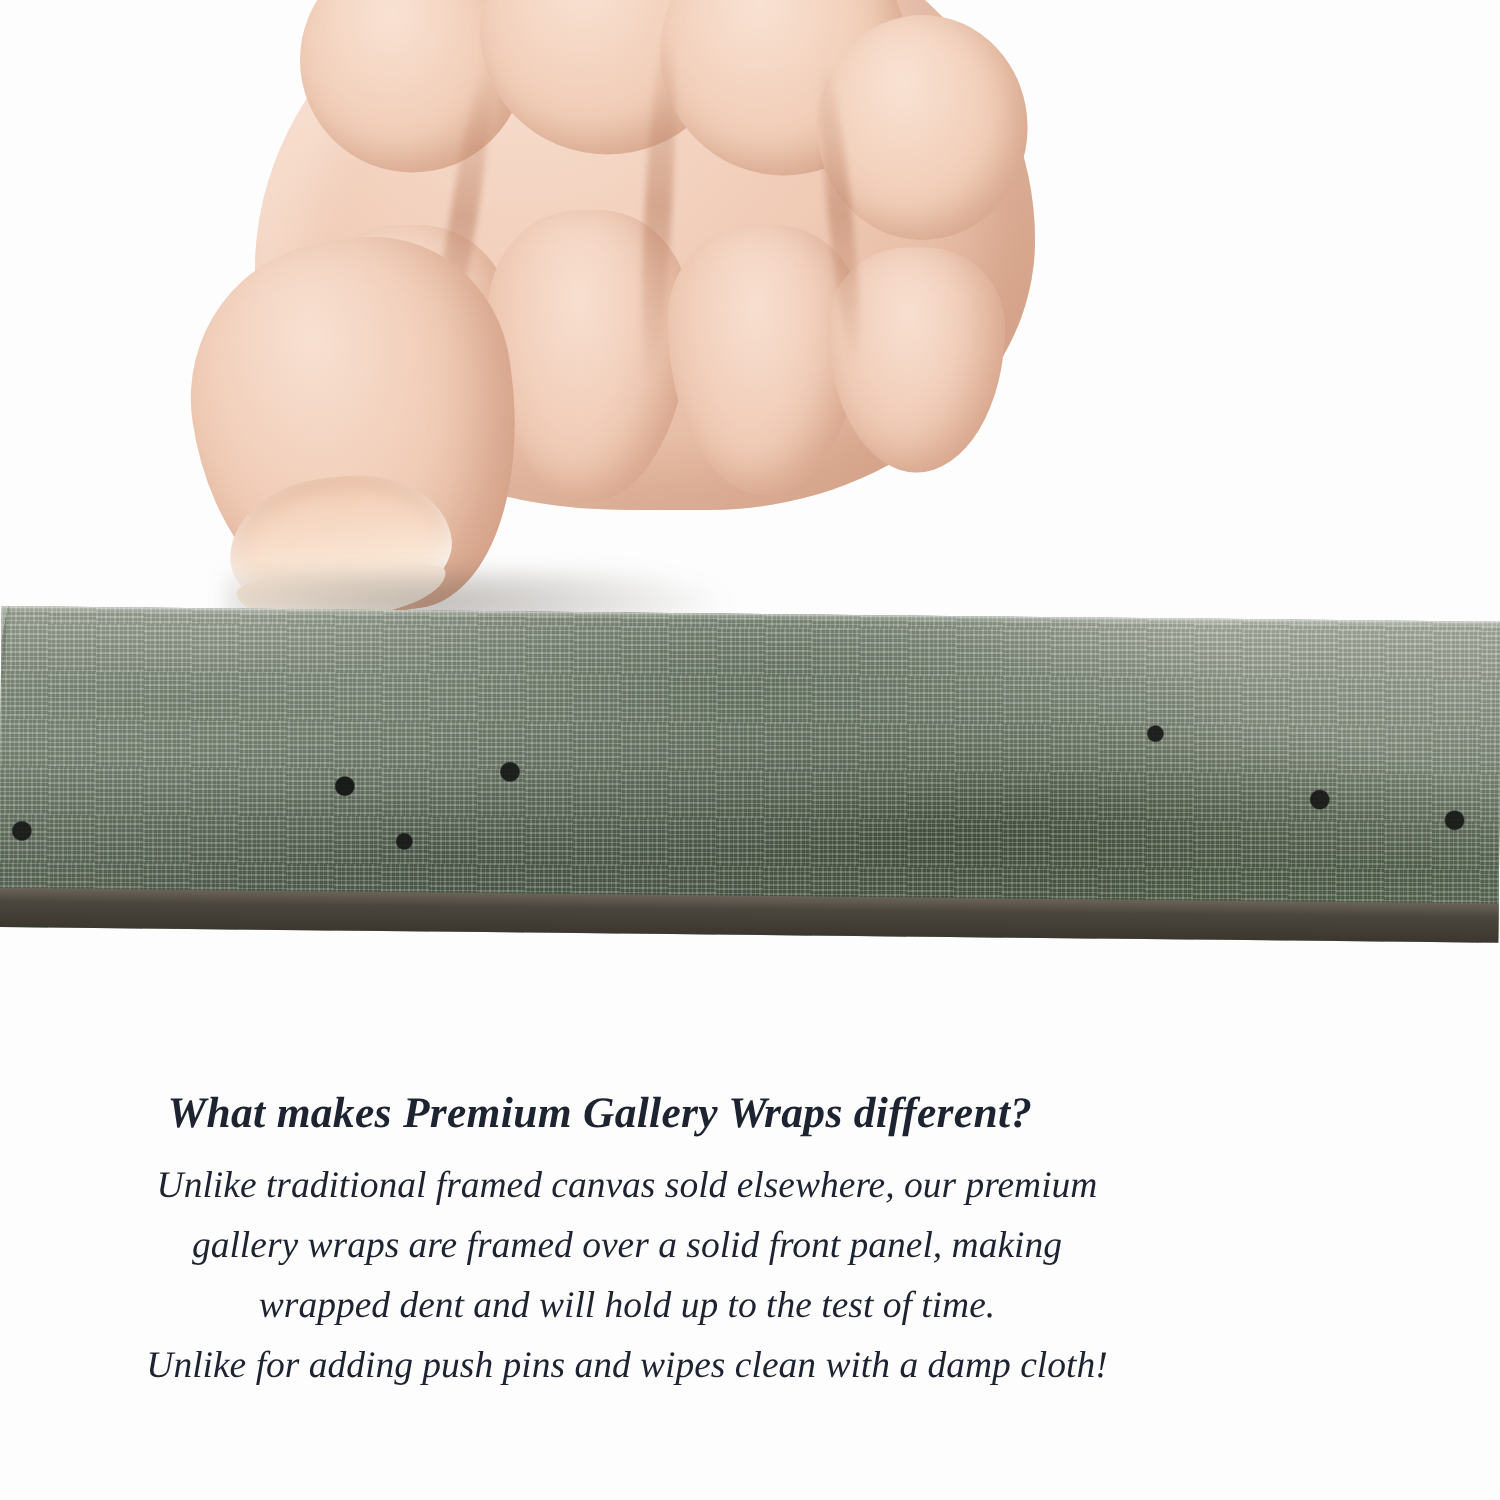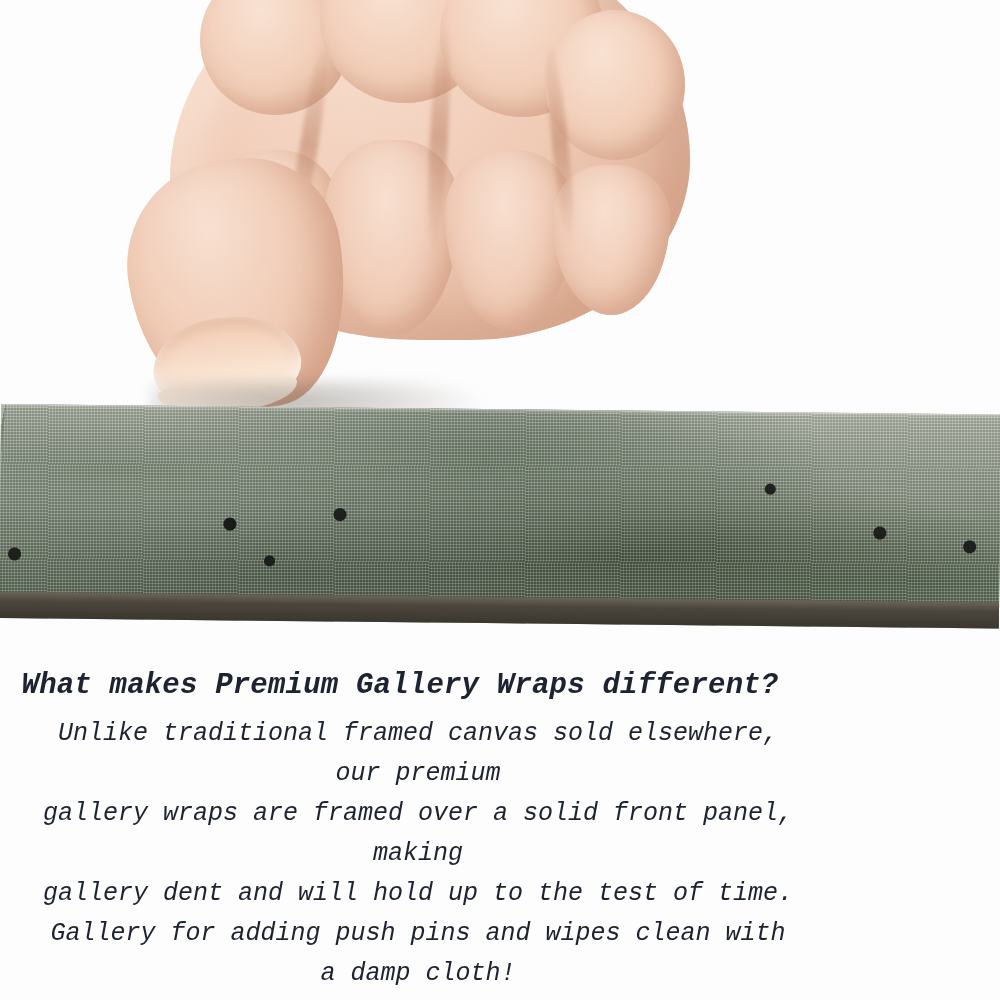--- a/index.html
+++ b/index.html
@@ -181,24 +181,24 @@
     position: absolute;
     left: 0; right: 0; top: 0;
     height: 4px;
     background: linear-gradient(to bottom, rgba(255,255,255,0.35), rgba(255,255,255,0));
   }
 
   
   .caption {
     position: absolute;
     left: 0;
-    top: 669px;
+    top: 726px;
     width: 800px;
     text-align: center;
-    font-family: Liberation Mono, monospace;
+    font-family: Liberation Serif, serif;
     color: #1d2330;
   }
   .caption-heading {
     font-style: italic;
     font-weight: 700;
     font-size: 29px;
     letter-spacing: 0.2px;
     margin-bottom: 12px;
   }
   .caption-body {
@@ -237,18 +237,18 @@
     <div class="strip-top-line"></div>
     <div class="strip-streaks"></div>
     <div class="strip-bottom-edge"></div>
   </div>
 
   <div class="caption">
     <div class="caption-heading">What makes Premium Gallery Wraps different?</div>
     <div class="caption-body">
       <span class="line">Unlike traditional framed canvas sold elsewhere, our premium</span>
       <span class="line">gallery wraps are framed over a solid front panel, making</span>
-      <span class="line">gallery dent and will hold up to the test of time.</span>
-      <span class="line">Gallery for adding push pins and wipes clean with a damp cloth!</span>
+      <span class="line">wrapped dent and will hold up to the test of time.</span>
+      <span class="line">Unlike for adding push pins and wipes clean with a damp cloth!</span>
     </div>
   </div>
 
 </div>
 
 </body></html>

